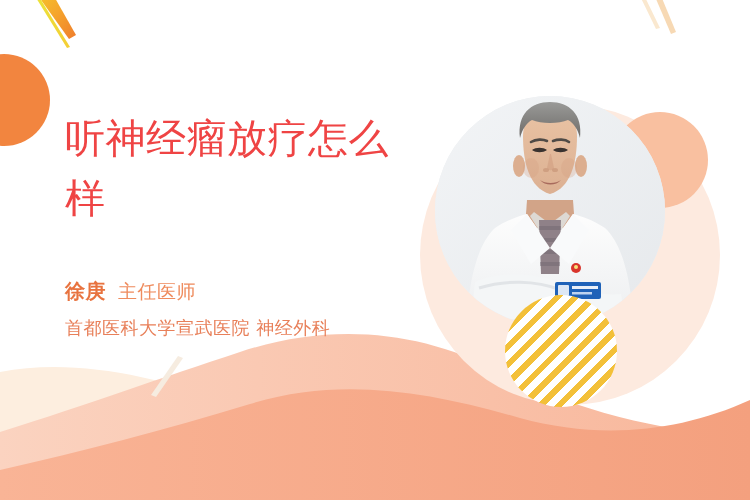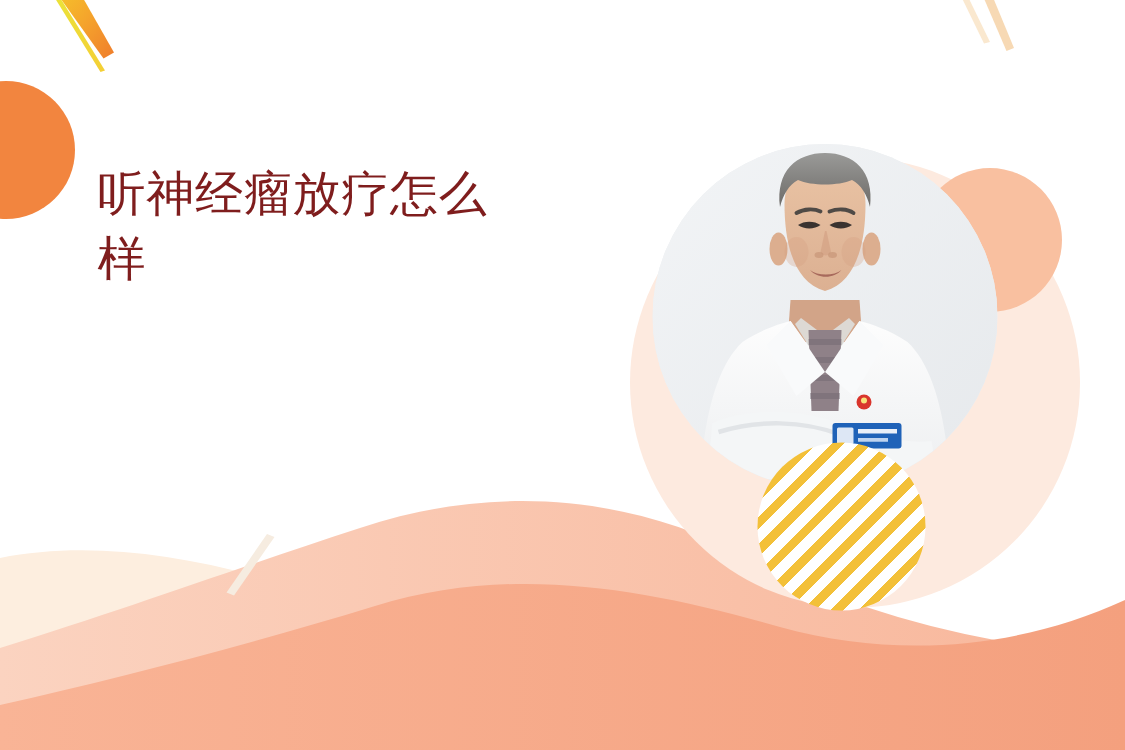--- a/index.html
+++ b/index.html
@@ -31,24 +31,24 @@
   
   .content {
     position: absolute;
     left: 65px;
     top: 108px;
     width: 360px;
     z-index: 5;
   }
 
   .headline {
-    font-size: 32px;
-    line-height: 43px;
+    font-size: 40px;
+    line-height: 60px;
     font-weight: 400;
-    color: #7f1d1d;
+    color: #ef4444;
     letter-spacing: 0.5px;
     margin: 0;
     white-space: pre-wrap;
   }
 
   .doctor-line {
     margin-top: 48px;
     line-height: 30px;
     white-space: nowrap;
   }
@@ -253,15 +253,19 @@
       </svg>
     </div>
 
     <div class="stripe-circle"></div>
   </div>
 
   <div class="content">
     <h1 class="headline">听神经瘤放疗怎么
 样</h1>
 
+    <div class="doctor-line">
+      <span class="doctor-name">徐庚</span><span class="doctor-title">主任医师</span>
+      <span class="doctor-affiliation">首都医科大学宣武医院  神经外科</span>
+    </div>
   </div>
 
 </div>
 
 </body></html>

